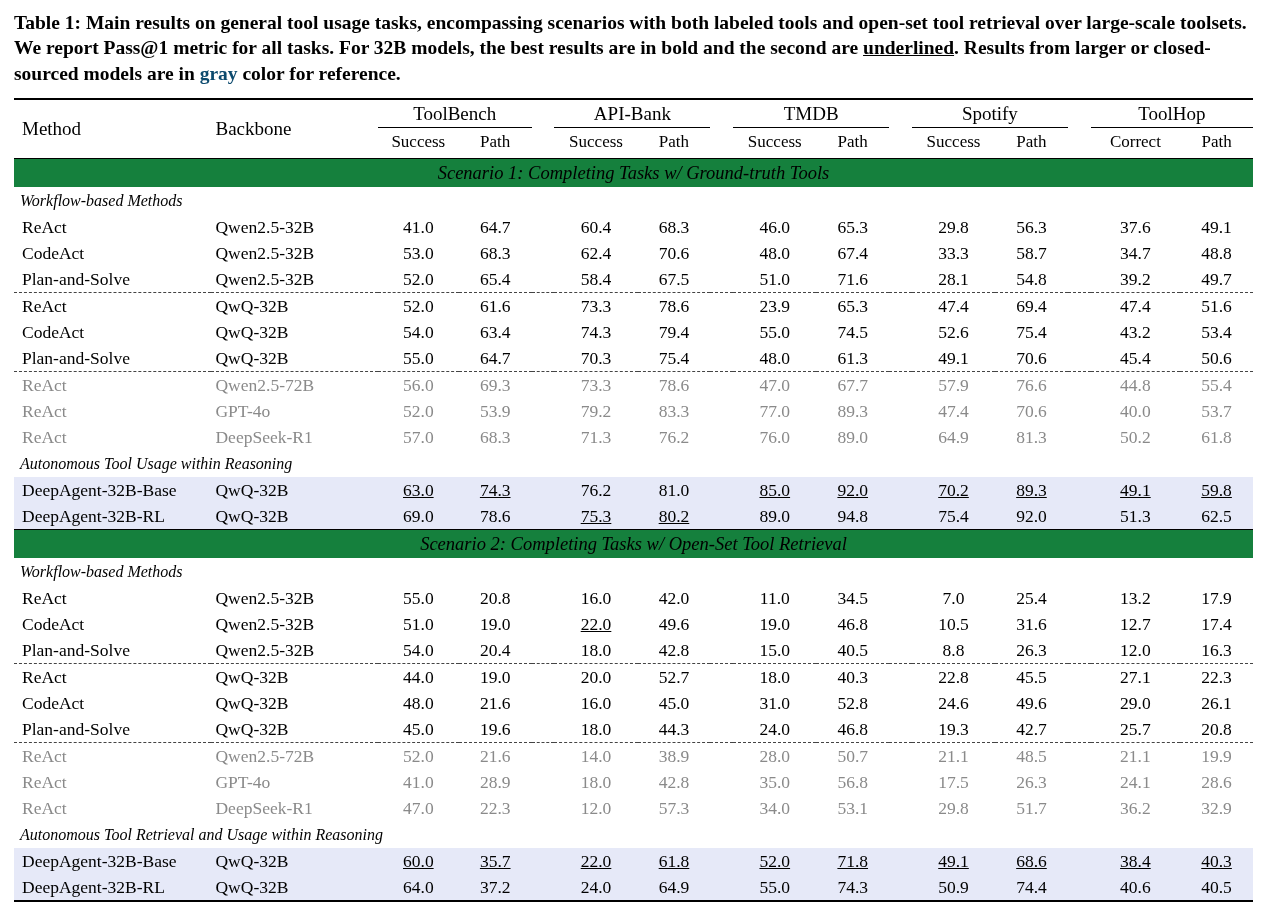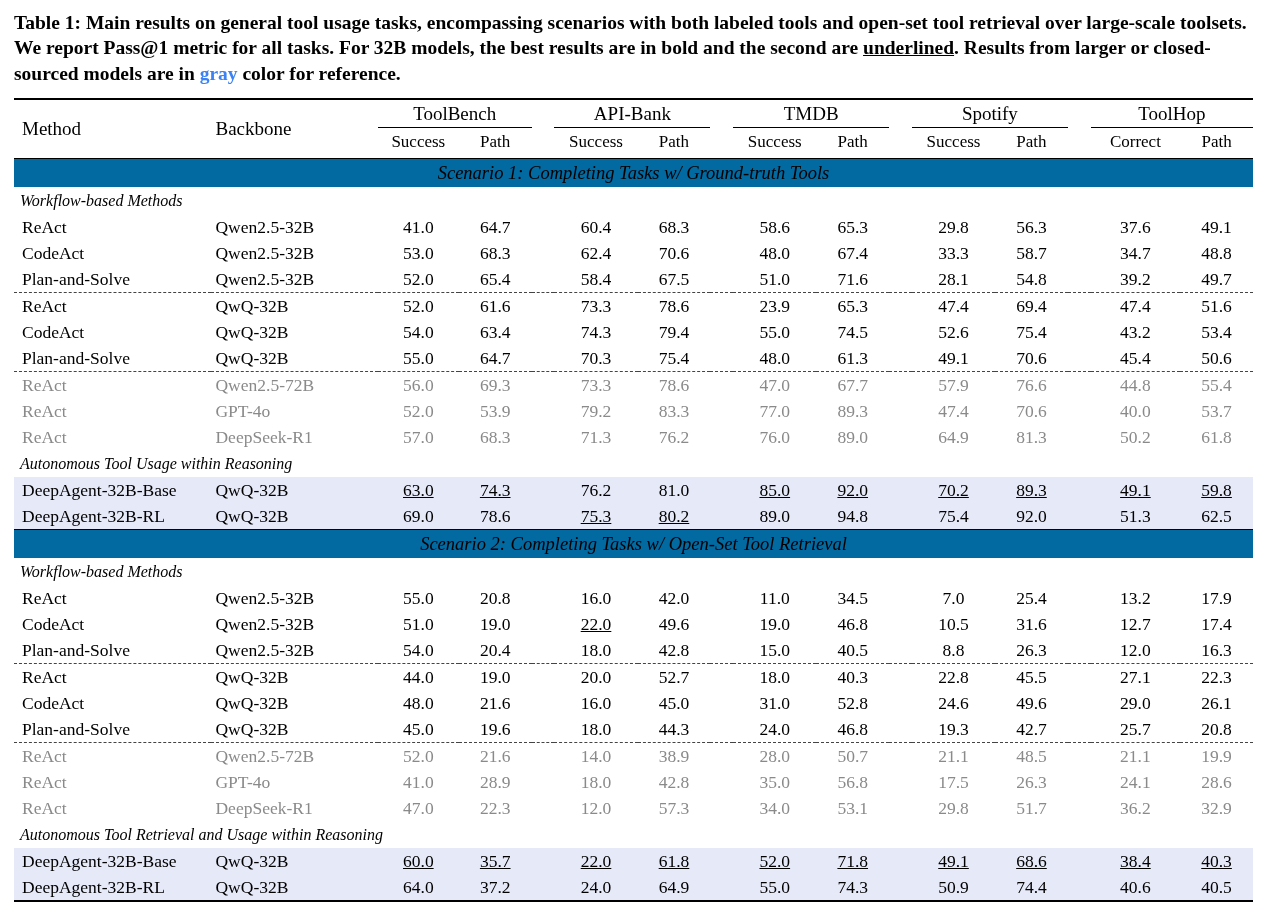--- a/index.html
+++ b/index.html
@@ -20,21 +20,21 @@
     width: 1267px;
   }
   .caption {
     font-size: 19.5px;
     line-height: 1.30;
     font-weight: bold;
     margin-bottom: 12px;
     text-align: left;
   }
   .caption .gray {
-    color: #3b82f6;
+    color: #0c4a6e;
     font-weight: bold;
   }
   .caption .underline {
     text-decoration: underline;
   }
   table.main {
     border-collapse: collapse;
     width: 100%;
     font-size: 17.5px;
   }
@@ -75,21 +75,21 @@
   }
   .grouphead-line {
     border-bottom: 1.1px solid #000;
   }
   .subhead {
     text-align: center;
     font-size: 17px;
     padding-bottom: 3px !important;
   }
   .scenario td {
-    background: #0369a1;
+    background: #15803d;
     text-align: center;
     font-weight: bold;
     font-style: italic;
     font-size: 18.5px;
     height: 28px;
   }
   .sectionlabel td {
     font-weight: bold;
     font-style: italic;
     font-size: 16px;
@@ -194,21 +194,21 @@
         </tr>
         <tr class="datarow">
           <td class="cell-method">ReAct</td>
           <td class="cell-backbone">Qwen2.5-32B</td>
           <td class="num">41.0</td>
           <td class="num">64.7</td>
           <td class="spacer"></td>
           <td class="num">60.4</td>
           <td class="num">68.3</td>
           <td class="spacer"></td>
-          <td class="num">58.6</td>
+          <td class="num">46.0</td>
           <td class="num">65.3</td>
           <td class="spacer"></td>
           <td class="num">29.8</td>
           <td class="num">56.3</td>
           <td class="spacer"></td>
           <td class="num">37.6</td>
           <td class="num">49.1</td>
         </tr>
         <tr class="datarow">
           <td class="cell-method">CodeAct</td>

